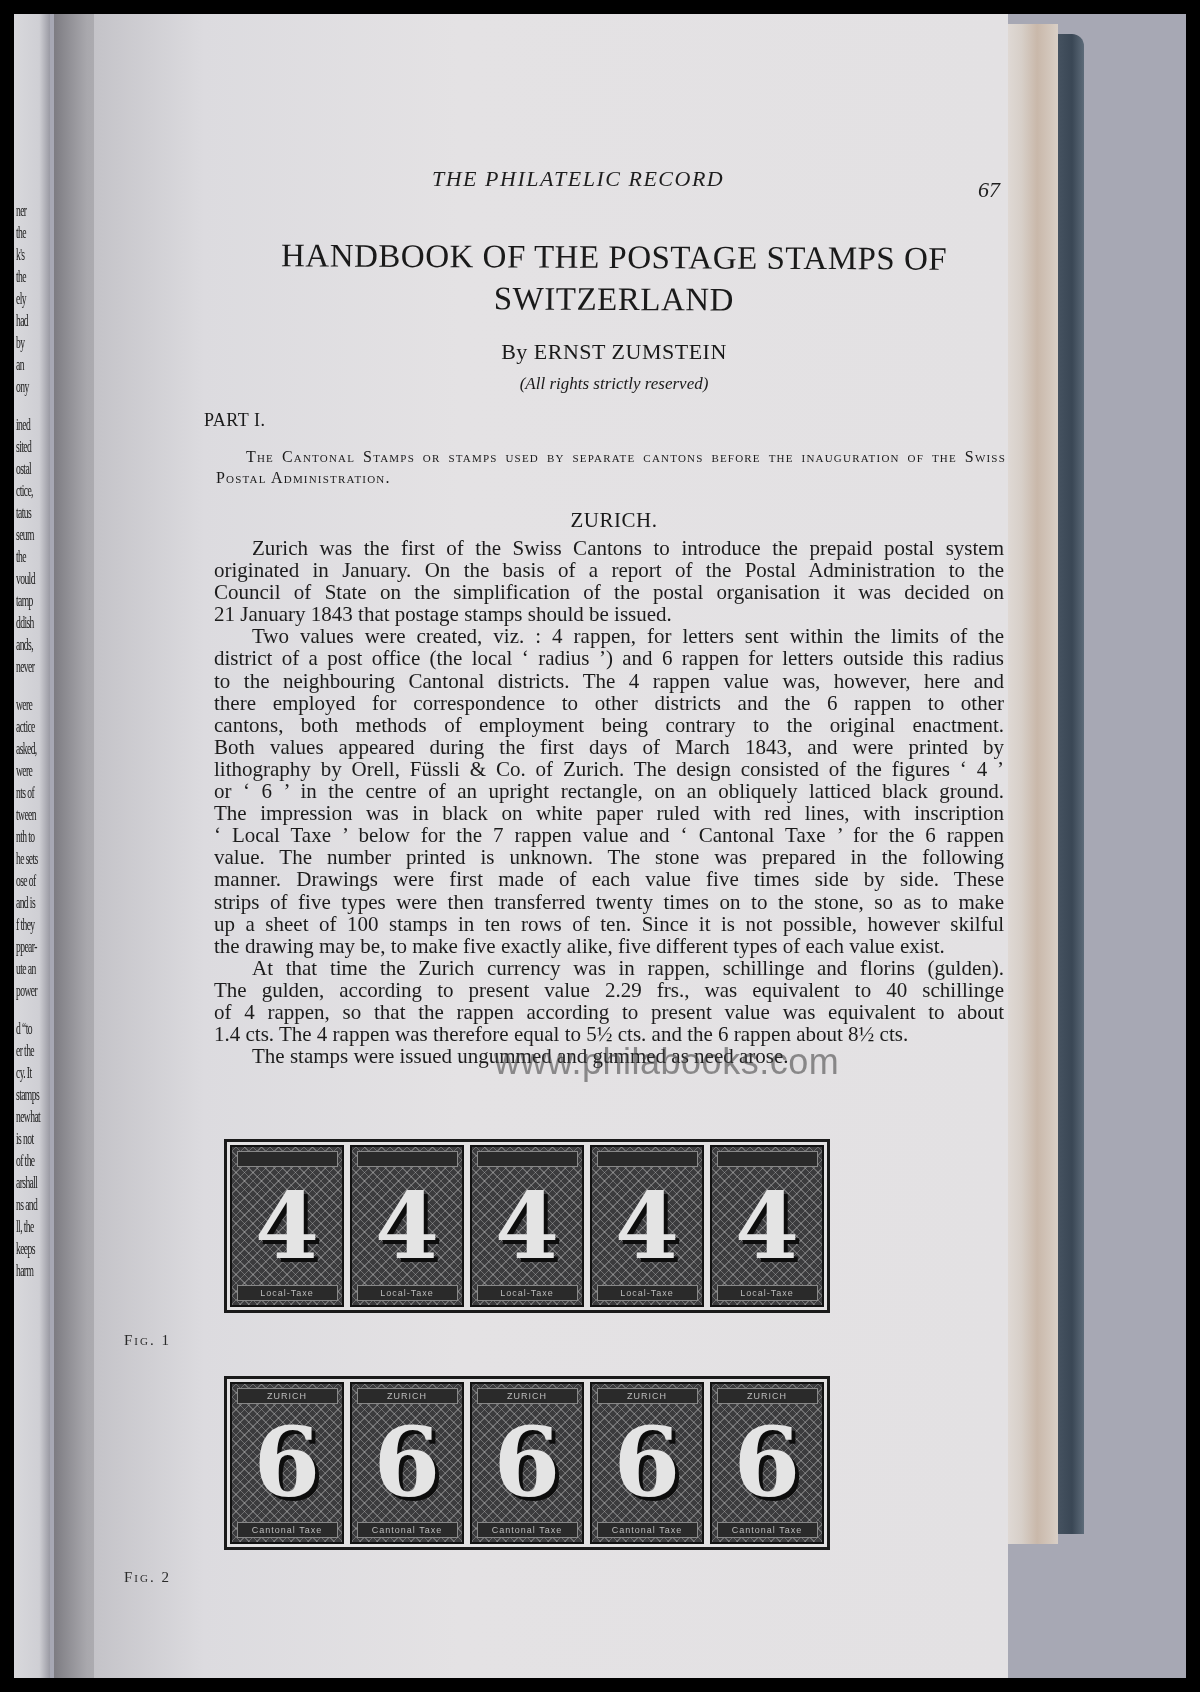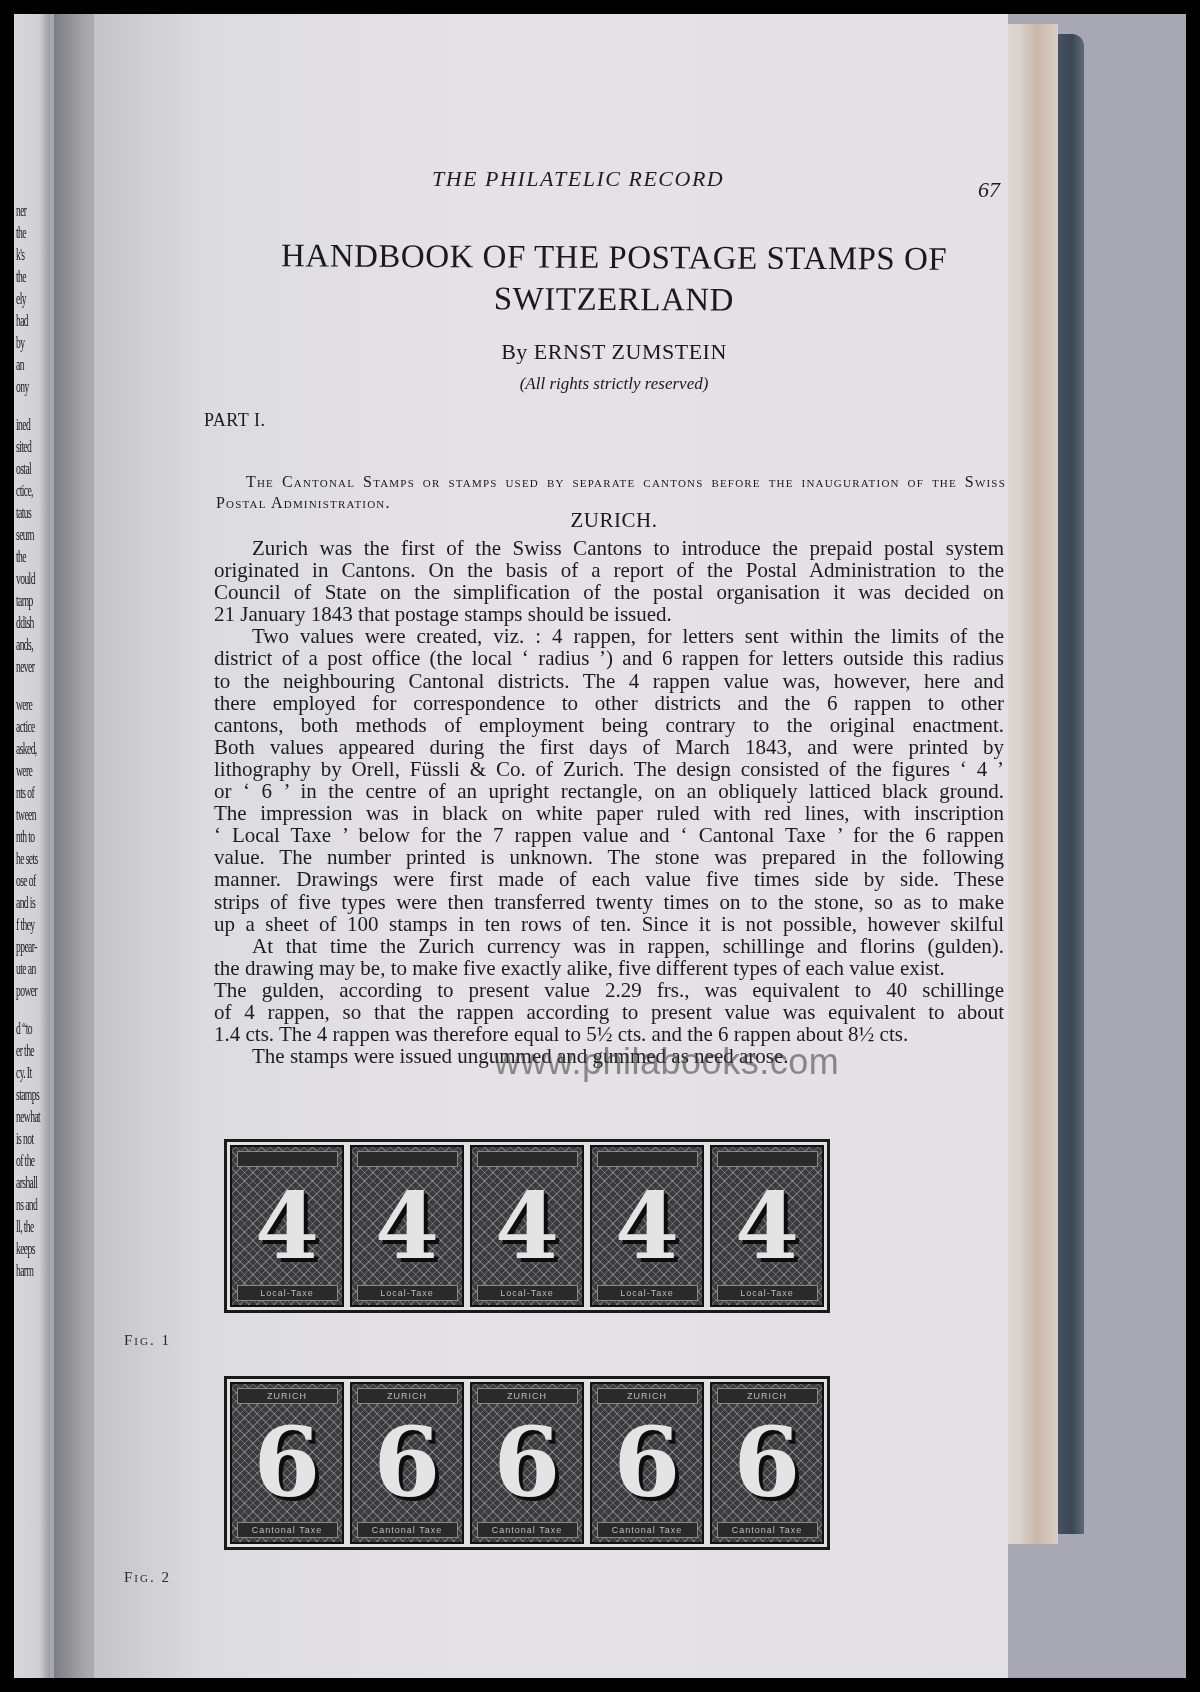--- a/index.html
+++ b/index.html
@@ -60,21 +60,21 @@
     position: absolute; left: 110px; top: 360px; width: 820px; text-align: center;
     font-size: 17px; font-style: italic; color: #1a1a1a;
   }
   .part {
     position: absolute; left: 110px; top: 396px; width: 820px; text-align: left;
     font-size: 18px; color: #1a1a1a; letter-spacing: 0.5px;
   }
   .subtitle {
     position: absolute; left: 122px; top: 432px; width: 790px; font-size: 16px;
     font-variant: small-caps; letter-spacing: 1.2px; color: #1a1a1a; line-height: 21px;
-    text-indent: 30px; text-align: justify; margin-top: 25px;
+    text-indent: 30px; text-align: justify;
   }
   .section {
     position: absolute; left: 110px; top: 494px; width: 820px; text-align: center;
     font-size: 21px; color: #1a1a1a; letter-spacing: 0.5px;
   }
   .body-text {
     position: absolute; left: 120px; top: 523px; width: 790px;
     font-size: 21px; line-height: 22.1px; color: #1c1c1c;
   }
   .body-text .line { display: block; text-align: justify; text-align-last: justify; white-space: nowrap; }
@@ -183,39 +183,39 @@
       <div>SWITZERLAND</div>
     </div>
     <div class="author">By ERNST ZUMSTEIN</div>
     <div class="rights">(All rights strictly reserved)</div>
     <div class="part">PART I.</div>
     <div class="subtitle">The Cantonal Stamps or stamps used by separate cantons before the inauguration of the Swiss Postal Administration.</div>
     <div class="section">ZURICH.</div>
 
     <div class="body-text">
       <span class="line indent">Zurich was the first of the Swiss Cantons to introduce the prepaid postal system</span>
-      <span class="line">originated in Cantons.  On the basis of a report of the Postal Administration to the</span>
+      <span class="line">originated in January.  On the basis of a report of the Postal Administration to the</span>
       <span class="line">Council of State on the  simplification of  the postal organisation it was decided on</span>
       <span class="line last">21 January 1843 that postage stamps should be issued.</span>
       <span class="line indent">Two values were created, viz. : 4 rappen, for letters sent within the limits of the</span>
       <span class="line">district of a post office (the local ‘ radius ’) and 6 rappen for letters outside this radius</span>
       <span class="line">to the neighbouring Cantonal districts.  The 4 rappen value was, however, here and</span>
       <span class="line">there employed for correspondence to other districts and the 6 rappen to other</span>
       <span class="line">cantons, both methods of employment being contrary to the original enactment.</span>
       <span class="line">Both values appeared during the  first days of  March 1843, and were printed by</span>
       <span class="line">lithography by Orell, Füssli &amp; Co. of Zurich.  The design consisted of the figures ‘ 4 ’</span>
       <span class="line">or ‘ 6 ’ in the centre of an upright rectangle, on an obliquely latticed black ground.</span>
       <span class="line">The impression was in black on white paper ruled with red lines, with inscription</span>
       <span class="line">‘ Local Taxe ’ below for the 7 rappen value and ‘ Cantonal Taxe ’ for the 6 rappen</span>
       <span class="line">value.  The number printed is unknown.  The stone was prepared in the following</span>
       <span class="line">manner.  Drawings were first made of each value five times side by side.  These</span>
       <span class="line">strips of five types were then transferred twenty times on to the stone, so as to make</span>
       <span class="line">up a sheet of 100 stamps in ten rows of ten.  Since it is not possible, however skilful</span>
+      <span class="line last">the drawing may be, to make five exactly alike, five different types of each value exist.</span>
       <span class="line indent">At that time the Zurich currency was in rappen, schillinge and florins (gulden).</span>
-      <span class="line last">the drawing may be, to make five exactly alike, five different types of each value exist.</span>
       <span class="line">The gulden, according to present value 2.29 frs., was equivalent to 40 schillinge</span>
       <span class="line">of 4 rappen, so that the rappen according to present value was equivalent to about</span>
       <span class="line last">1.4 cts.  The 4 rappen was therefore equal to 5½ cts. and the 6 rappen about 8½ cts.</span>
       <span class="line indent last">The stamps were issued ungummed and gummed as need arose.</span>
     </div>
 
     <div class="watermark">www.philabooks.com</div>
   </div>
 
   <div class="strip s1">

